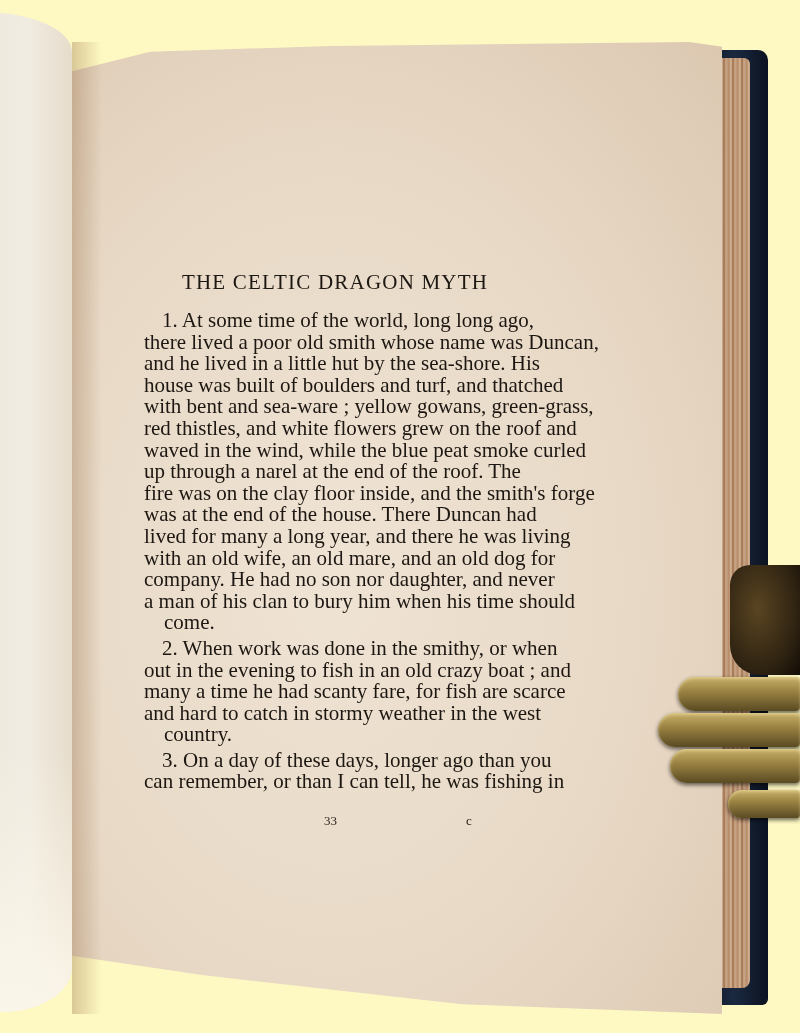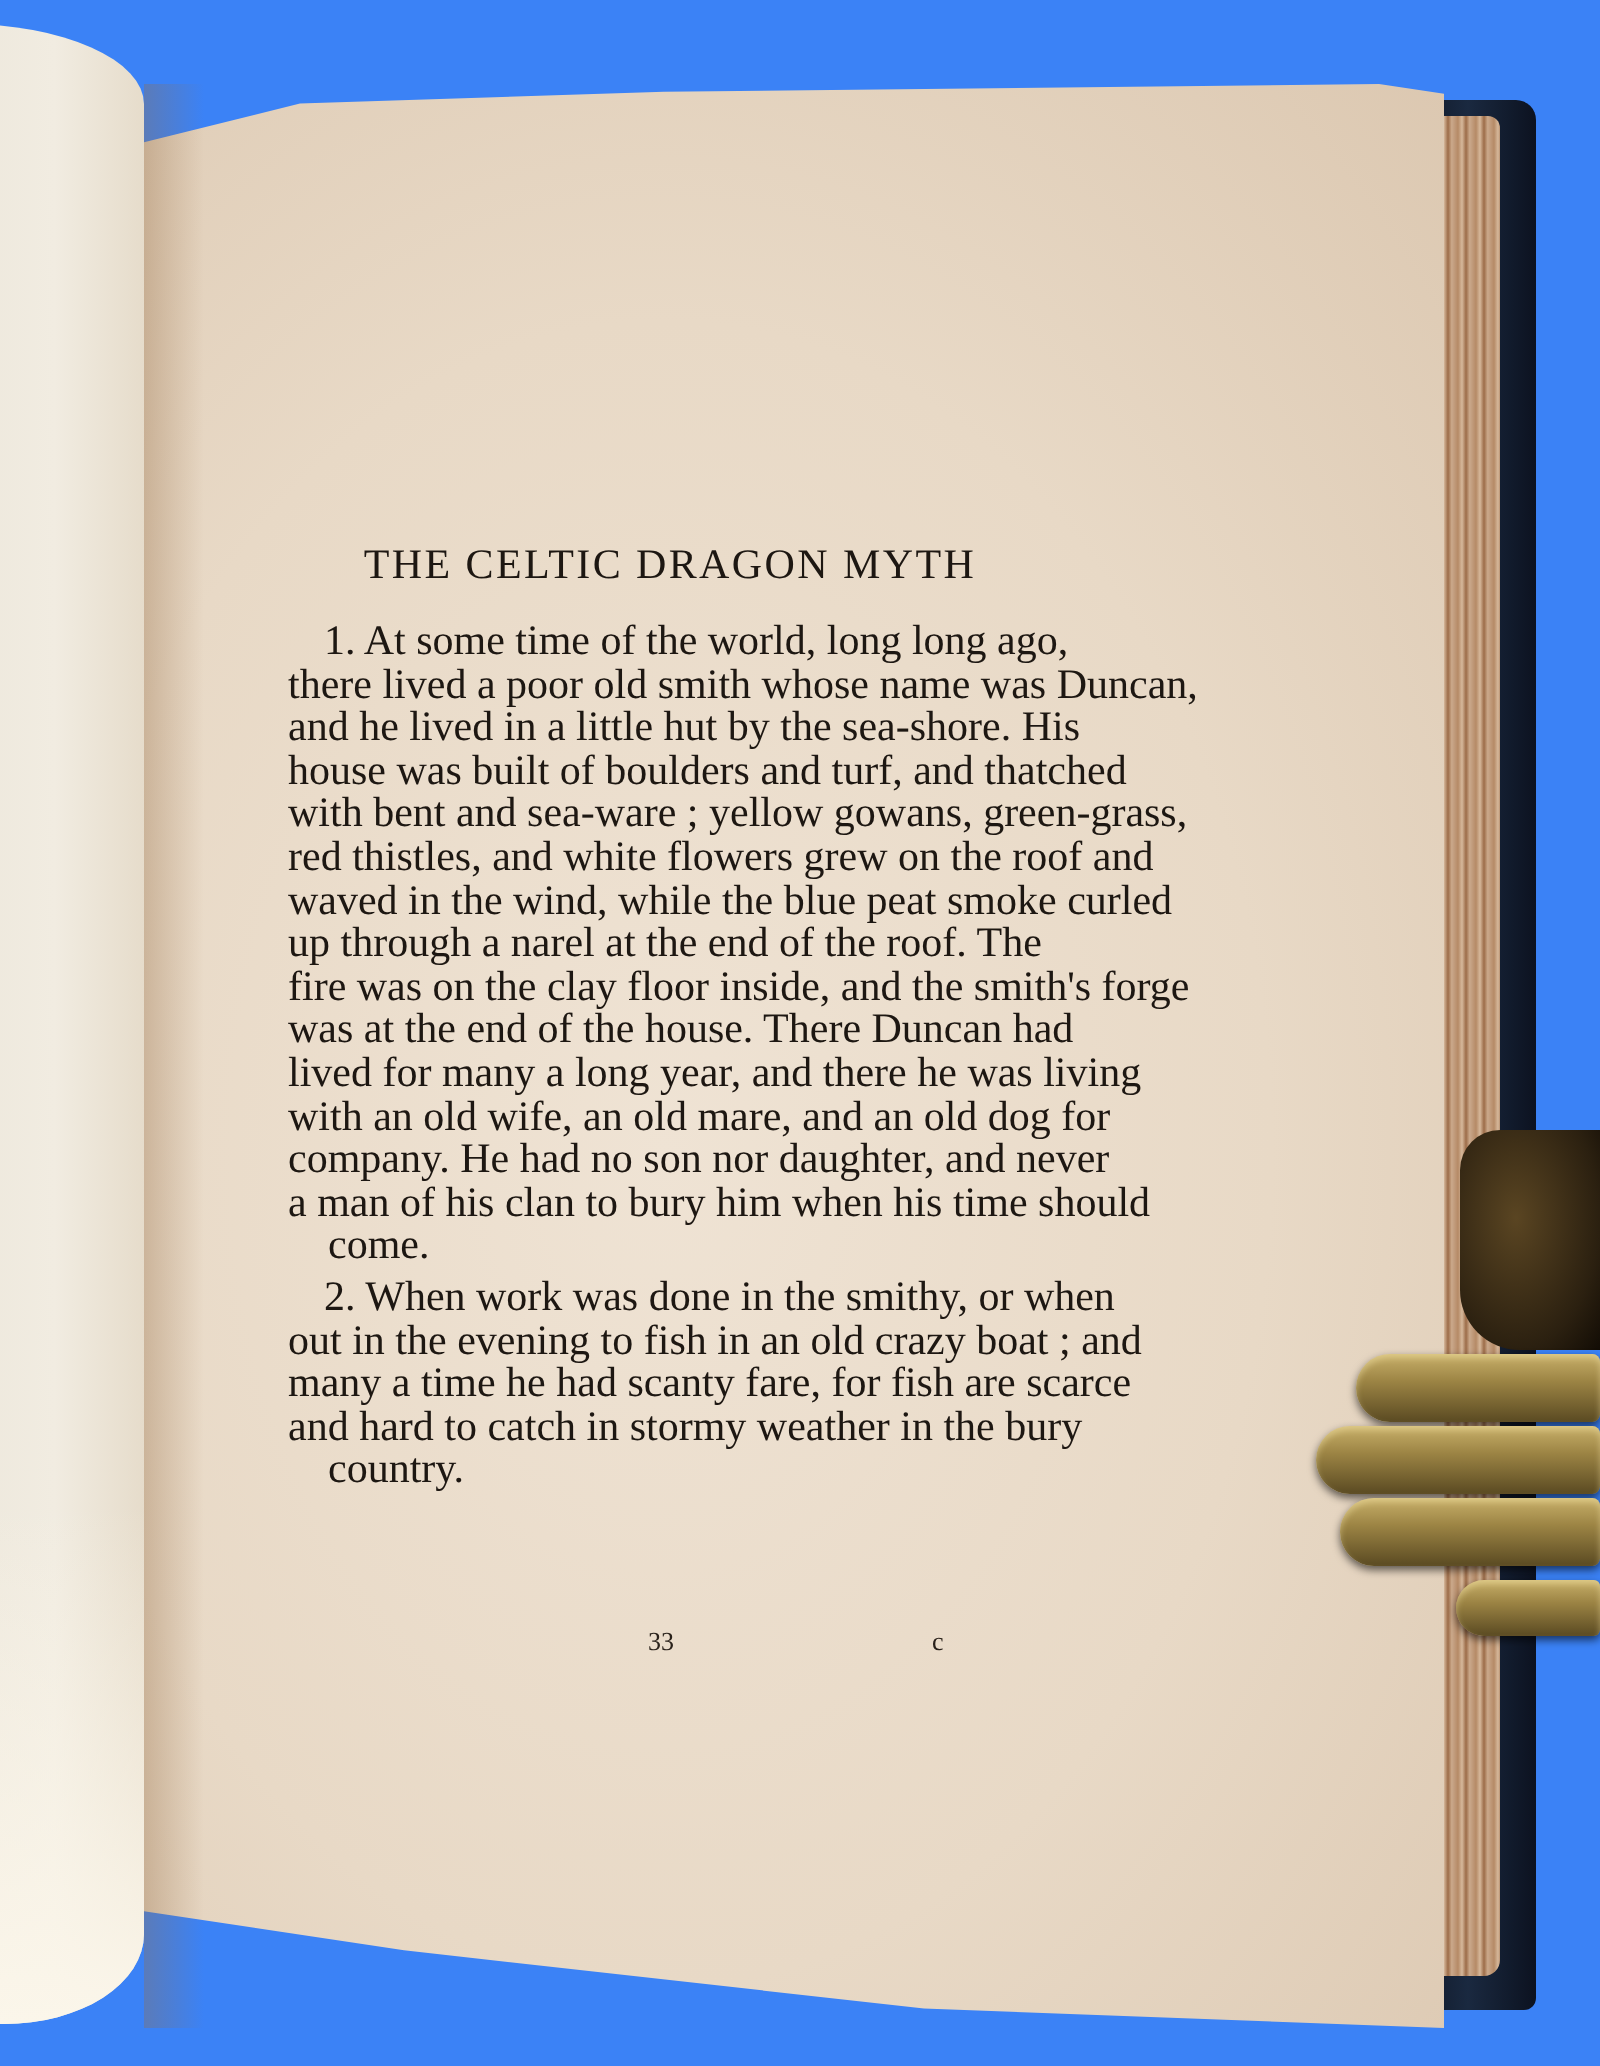--- a/index.html
+++ b/index.html
@@ -7,21 +7,21 @@
     padding: 0;
     width: 800px;
     height: 1033px;
     background: #000;
     overflow: hidden;
   }
   .scene {
     position: relative;
     width: 800px;
     height: 1033px;
-    background: #3b82f6;
+    background: #fef9c3;
     overflow: hidden;
   }
   
   .left-page {
     position: absolute;
     left: -40px;
     top: 12px;
     width: 112px;
     height: 1000px;
     background: linear-gradient(90deg, #ece6da 0%, #f1ece1 60%, #e6dccb 100%);
@@ -178,24 +178,28 @@
       <span class="line">with an old wife, an old mare, and an old dog for</span>
       <span class="line">company.  He had no son nor daughter, and never</span>
       <span class="line">a man of his clan to bury him when his time should</span>
       <span class="line last">come.</span>
     </div>
 
     <div class="para">
       <span class="line first">2. When work was done in the smithy, or when</span>
       <span class="line">out in the evening to fish in an old crazy boat ; and</span>
       <span class="line">many a time he had scanty fare, for fish are scarce</span>
-      <span class="line">and hard to catch in stormy weather in the bury</span>
+      <span class="line">and hard to catch in stormy weather in the west</span>
       <span class="line last">country.</span>
     </div>
 
+    <div class="para">
+      <span class="line first">3. On a day of these days, longer ago than you</span>
+      <span class="line">can remember, or than I can tell, he was fishing in</span>
+    </div>
   </div>
 
   <div class="folio page-number">33</div>
   <div class="folio signature-mark">c</div>
 
   <div class="brass-clip">
     <div class="clip-top"></div>
     <div class="finger f1"></div>
     <div class="finger f2"></div>
     <div class="finger f3"></div>

